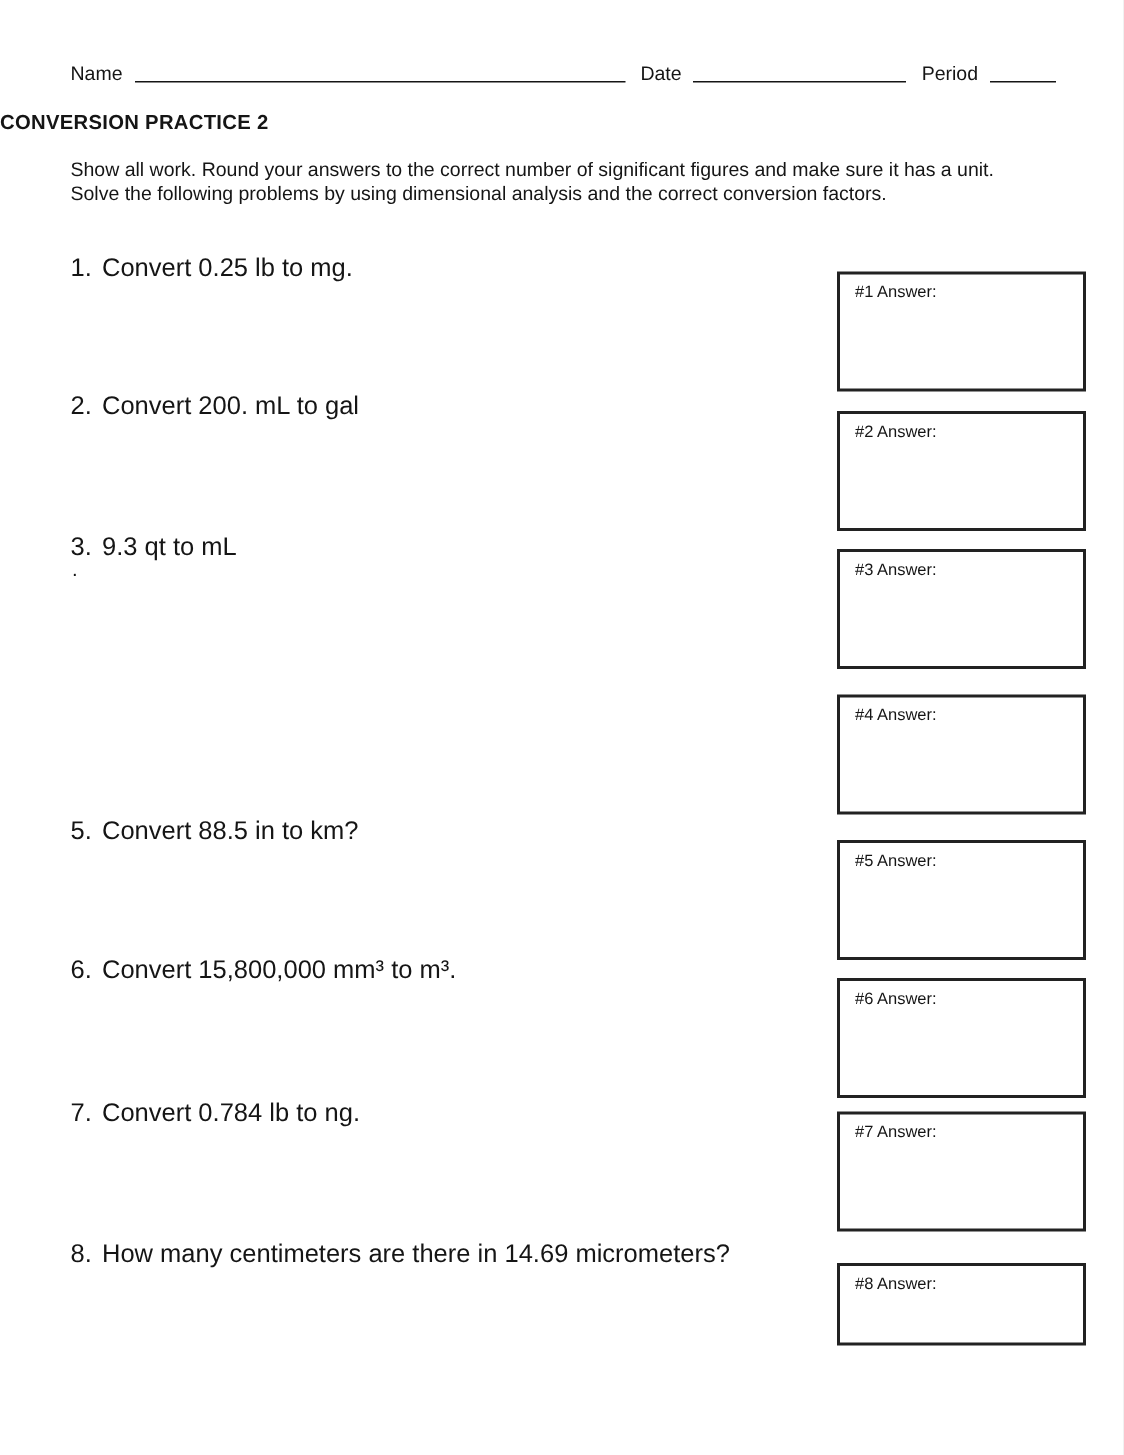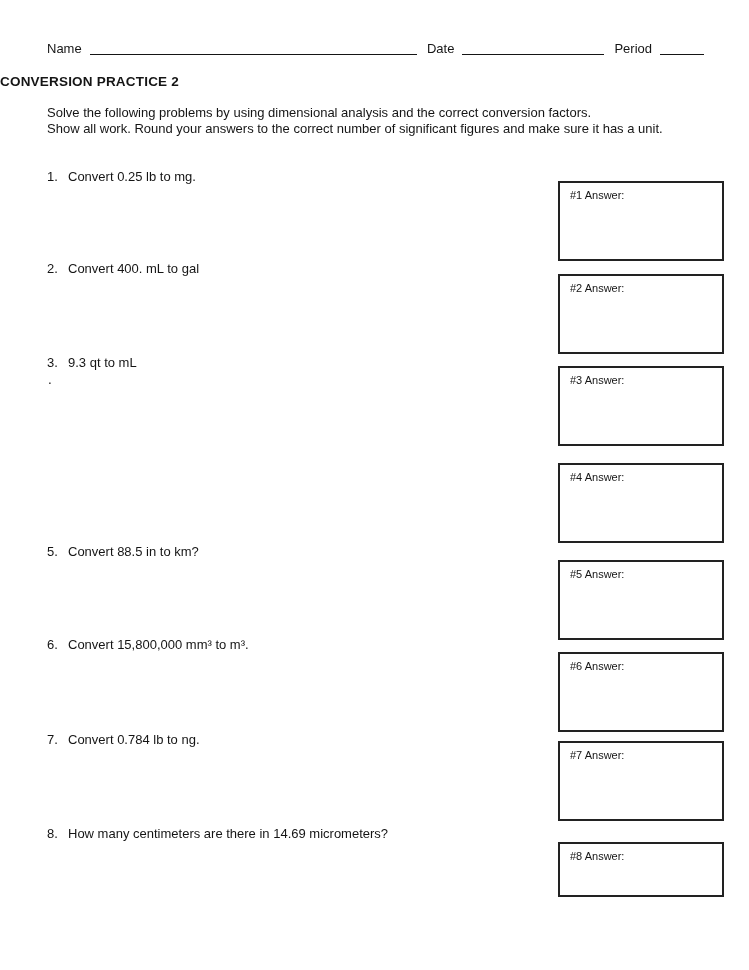--- a/index.html
+++ b/index.html
@@ -22,21 +22,21 @@
   .title{
     position:absolute;top:74px;left:0;width:100%;text-align:left;
     font-size:13.5px;font-weight:bold;letter-spacing:.2px;
   }
   
   .instr{
     position:absolute;top:105px;left:47px;width:660px;
     font-size:13px;line-height:15.5px;
   }
   
-  .problem{position:absolute;left:47px;font-size:13px;white-space:nowrap;}
+  .problem{position:absolute;left:47px;font-size:17px;white-space:nowrap;}
   .problem .num{display:inline-block;min-width:21px;}
   #p1{top:169px}#p2{top:261px}#p3{top:355px}#p4{top:450px}
   #p5{top:544px}#p6{top:637px}#p7{top:732px}#p8{top:826px}
   .note{position:absolute;left:48px;top:372px;font-size:13.5px;}
   
   .abox{
     position:absolute;left:558px;width:166px;height:80px;
     border:2px solid #222222;background:#ffffff;box-sizing:border-box;
   }
   .abox .alabel{display:block;padding:6px 0 0 10px;font-size:11px;color:#151515;}
@@ -53,29 +53,29 @@
     <span class="blank blank-name"></span>
     <span class="lbl">Date</span>
     <span class="blank blank-date"></span>
     <span class="lbl">Period</span>
     <span class="blank blank-period"></span>
   </div>
 
   <div class="title">CONVERSION PRACTICE 2</div>
 
   <div class="instr">
+    <div>Show all work.  Round your answers to the correct number of significant figures and make sure it has a unit.</div>
     <div>Solve the following problems by using dimensional analysis and the correct conversion factors.</div>
-    <div>Show all work.  Round your answers to the correct number of significant figures and make sure it has a unit.</div>
   </div>
 
   <div class="problem" id="p1">
     <span class="num">1.</span><span>Convert 0.25 lb to mg.</span>
   </div>
   <div class="problem" id="p2">
-    <span class="num">2.</span><span>Convert 400. mL to gal</span>
+    <span class="num">2.</span><span>Convert 200. mL to gal</span>
   </div>
   <div class="problem" id="p3">
     <span class="num">3.</span><span>9.3 qt to mL</span>
   </div>
   <div class="note">.</div>
   <div class="problem" id="p5">
     <span class="num">5.</span><span>Convert 88.5 in to km?</span>
   </div>
   <div class="problem" id="p6">
     <span class="num">6.</span><span>Convert 15,800,000 mm³ to m³.</span>

